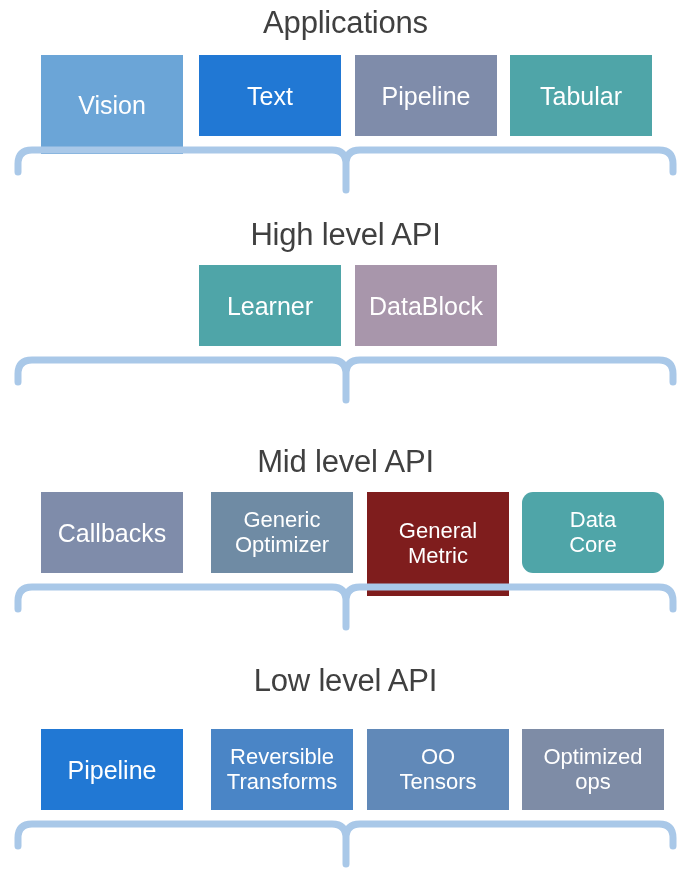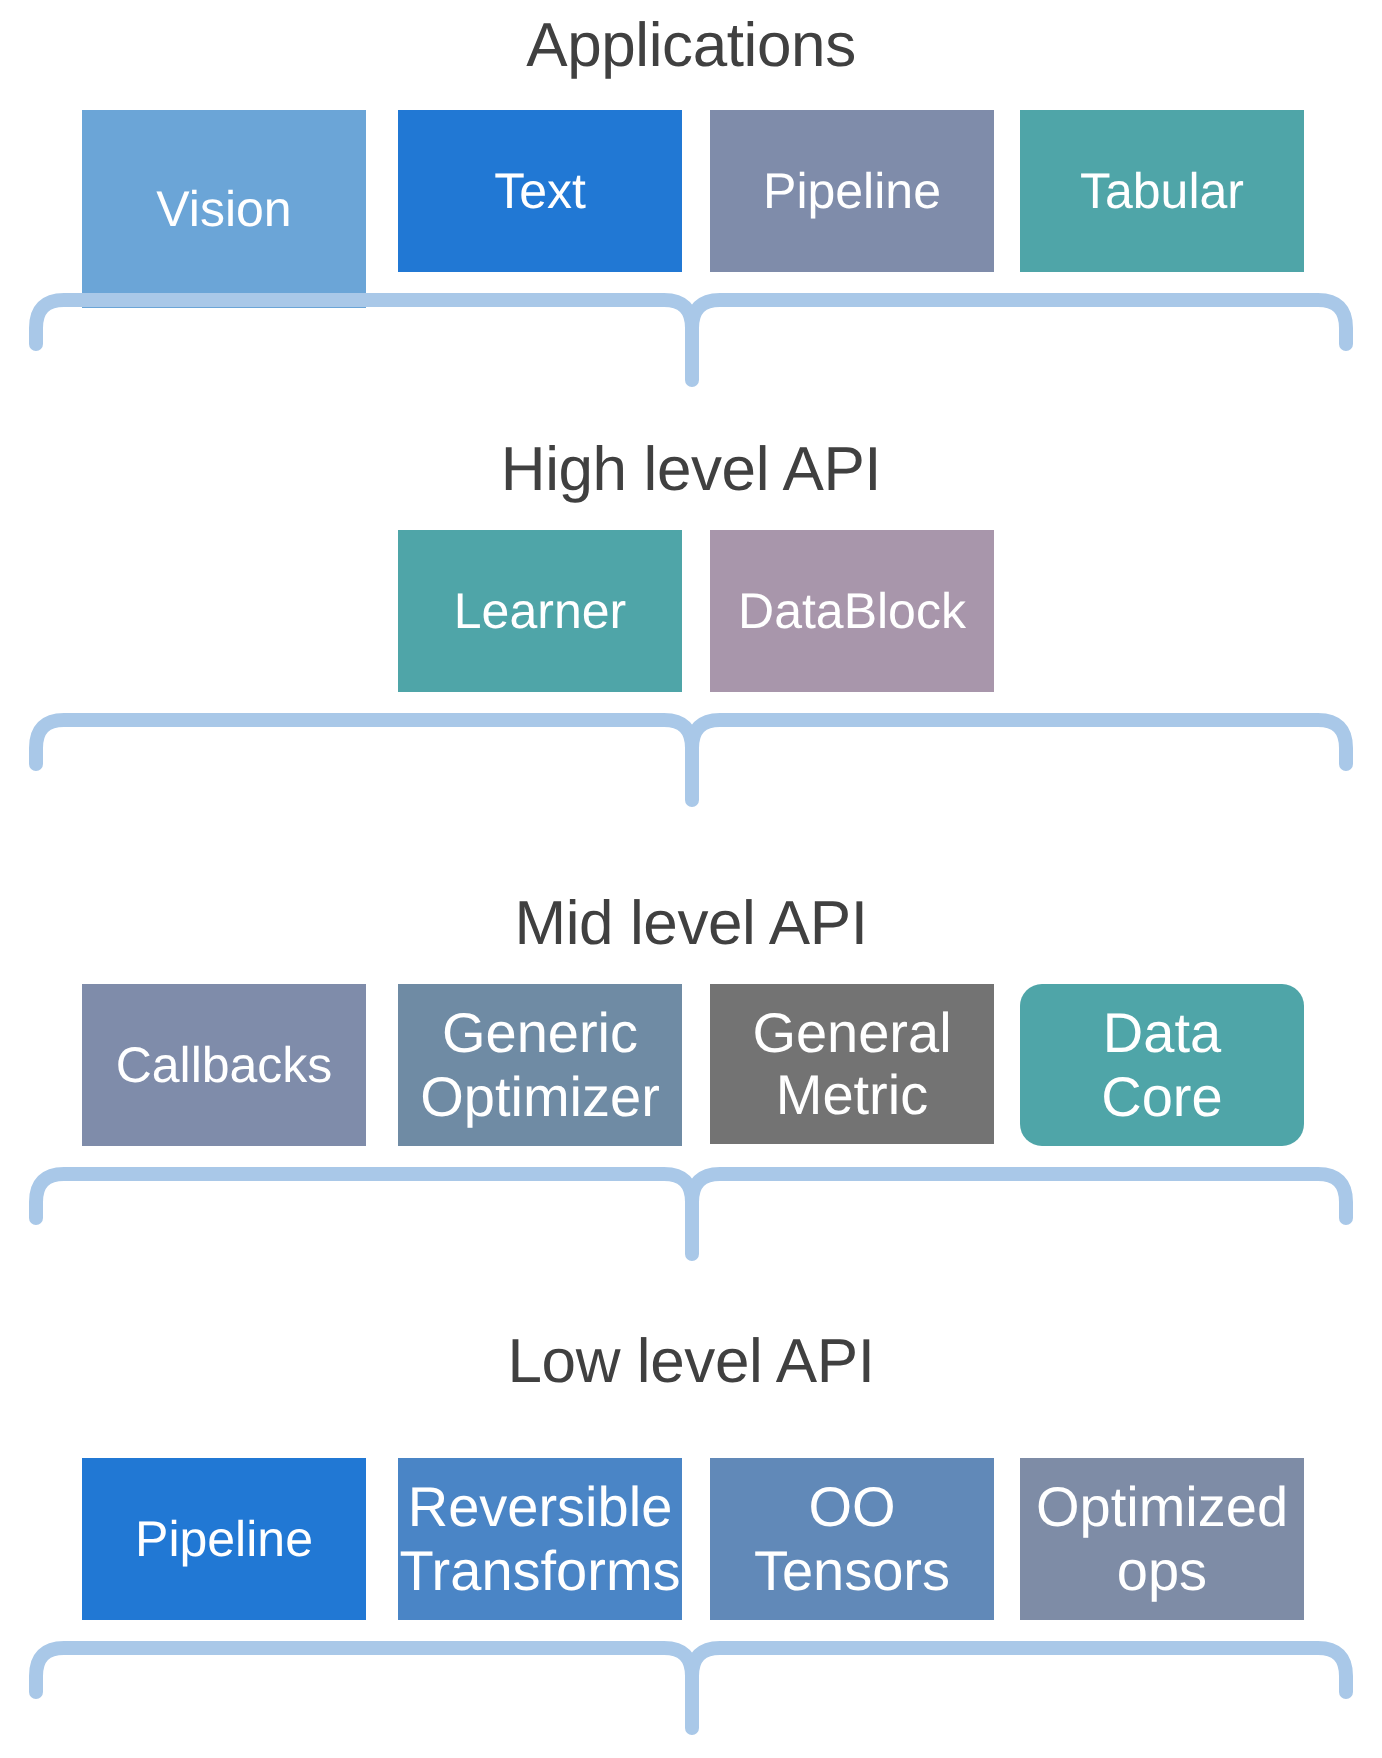--- a/index.html
+++ b/index.html
@@ -54,21 +54,21 @@
     justify-content: center;
     text-align: center;
     color: #ffffff;
     font-family: "Liberation Sans", sans-serif;
     font-weight: 400;
     line-height: 1.12;
     padding: 2px 4px;
     white-space: pre-line;
   }
   .box.single { font-size: 25px; }
-  .box.dual   { font-size: 28px; }
+  .box.dual   { font-size: 22px; margin-left: 12px; }
   .brace-wrap {
     position: absolute;
     left: 0;
     width: 691px;
     height: 56px;
     pointer-events: none;
   }
   .brace-wrap svg { display: block; }
 </style>
 </head>
@@ -100,21 +100,21 @@
           <path d="M 18 26 L 18 18 Q 18 4 32 4 L 332 4 Q 346 4 346 18 L 346 44 M 346 18 Q 346 4 360 4 L 659 4 Q 673 4 673 18 L 673 26" fill="none" stroke="#a9c8e8" stroke-width="7" stroke-linecap="round" stroke-linejoin="round"></path>
         </svg>
       </div>
     </div>
     <div class="section" style="top: 0px;">
       <div class="section-title" style="top: 445px;">Mid level API</div>
       <div class="boxrow" style="top: 492px; height: 81px; padding-left: 12px;">
         <div class="box single" style="position: absolute; left: 41px; top: 0px; width: 142px; height: 81px; background: rgb(127, 140, 170);">Callbacks</div>
         <div class="box dual" style="position: absolute; left: 199px; top: 0px; width: 142px; height: 81px; background: rgb(111, 139, 164);">Generic
 Optimizer</div>
-        <div class="box dual" style="position: absolute; left: 355px; top: 0px; width: 142px; height: 80px; background: #737373;">General
+        <div class="box dual" style="position: absolute; left: 355px; top: 0px; width: 142px; height: 104px; background: #7f1d1d;">General
 Metric</div>
         <div class="box dual" style="position: absolute; left: 510px; top: 0px; width: 142px; height: 81px; background: rgb(79, 165, 168); border-radius: 11px;">Data
 Core</div>
       </div>
       <div class="brace-wrap" style="top: 583px;">
         <svg width="691" height="56" viewBox="0 0 691 56">
           <path d="M 18 26 L 18 18 Q 18 4 32 4 L 332 4 Q 346 4 346 18 L 346 44 M 346 18 Q 346 4 360 4 L 659 4 Q 673 4 673 18 L 673 26" fill="none" stroke="#a9c8e8" stroke-width="7" stroke-linecap="round" stroke-linejoin="round"></path>
         </svg>
       </div>
     </div>

